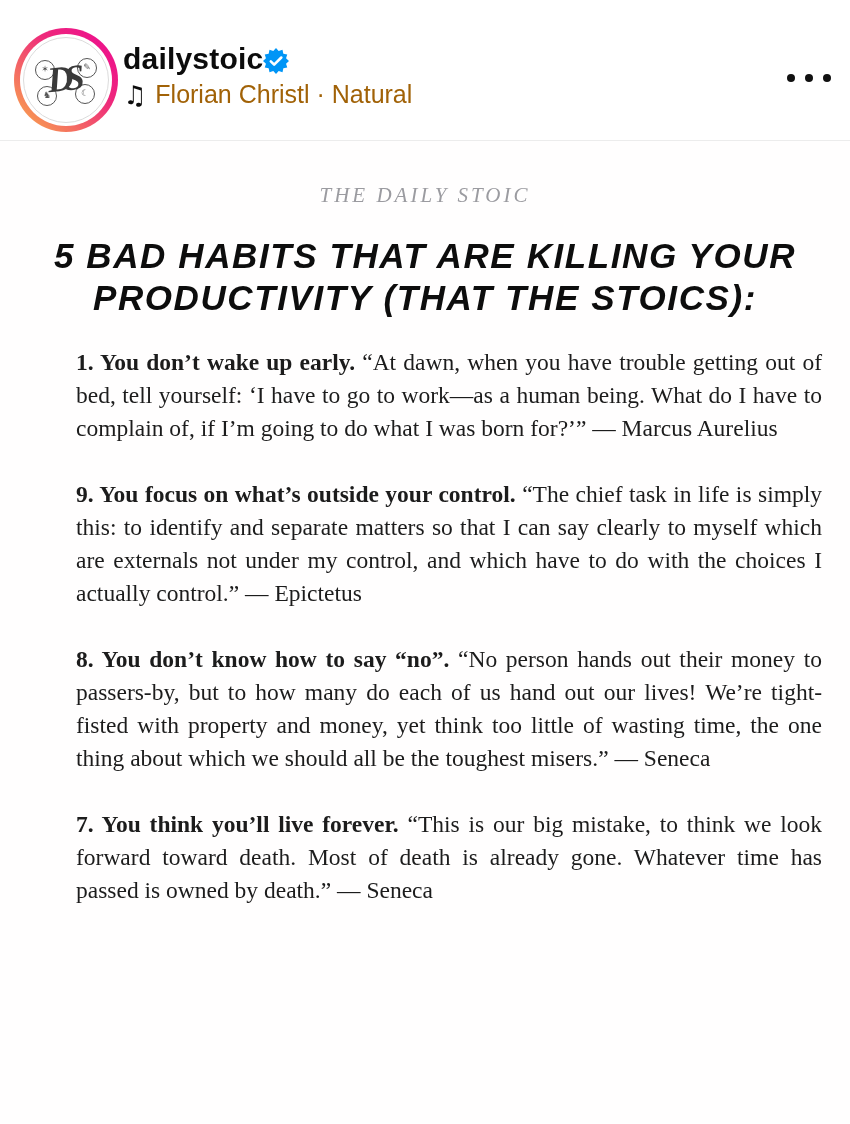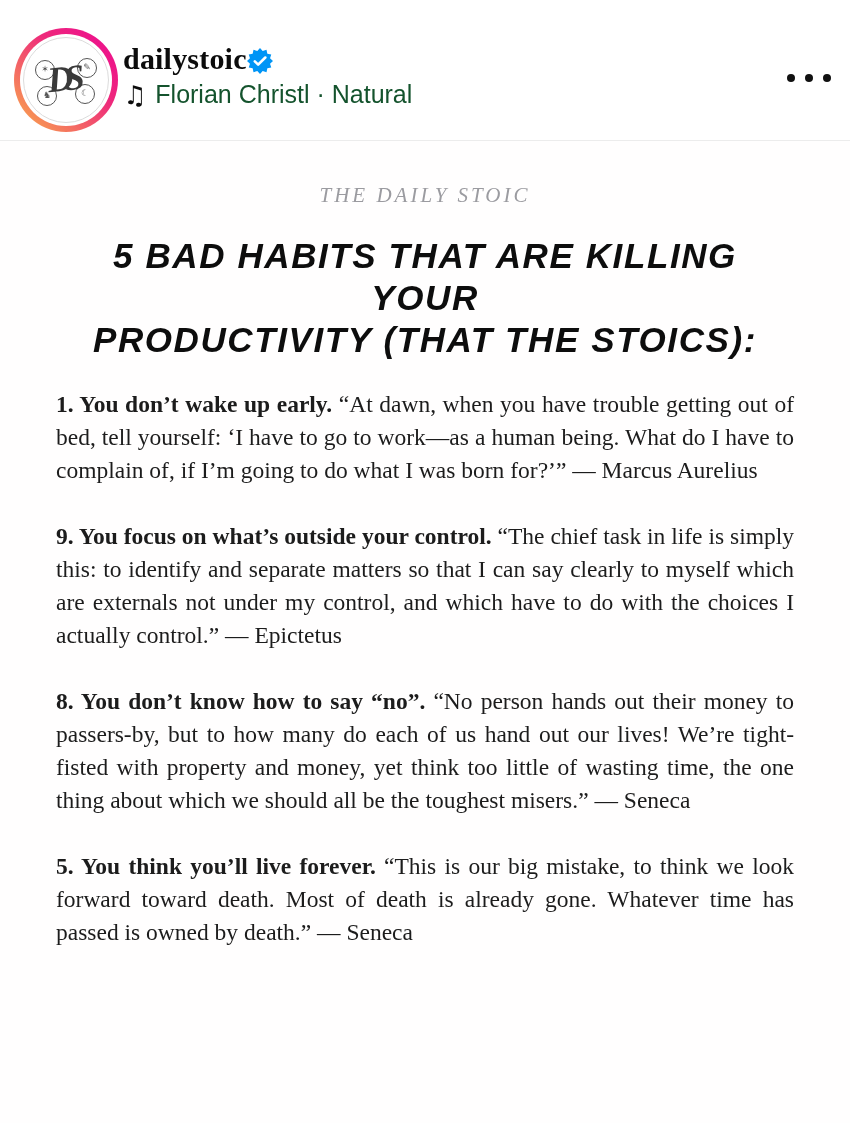--- a/index.html
+++ b/index.html
@@ -28,49 +28,49 @@
   .coin {
     position:absolute; width:20px; height:20px; border:1.5px solid #555; border-radius:50%;
     font-size:9px; line-height:17px; text-align:center; color:#555;
   }
   .coin.tl { left:11px; top:22px; }
   .coin.tr { right:11px; top:20px; }
   .coin.bl { left:13px; bottom:16px; }
   .coin.br { right:13px; bottom:18px; }
 
   .header-info { position:absolute; left:123px; top:42px; }
-  .username-row { display:flex; align-items:center; gap:0;font-family:Liberation Serif, serif; }
+  .username-row { display:flex; align-items:center; gap:0; }
   .username { font-size:30px; font-weight:700; color:#0c0c0c; letter-spacing:0.2px; cursor:pointer; }
   .verified-badge { width:26px; height:26px; margin-top:3px; }
   .music-row { display:flex; align-items:center; gap:9px; margin-top:4px; cursor:pointer; }
   .music-note { font-size:26px; line-height:28px; color:#0c0c0c; font-family:"DejaVu Sans", sans-serif; }
-  .music-text { font-size:25px; color:#14532d; }
+  .music-text { font-size:25px; color:#a16207; }
 
   .more-options {
     position:absolute; right:15px; top:70px; display:flex; gap:10px;
     background:none; border:none; cursor:pointer; padding:4px;
   }
   .more-options i { width:8px; height:8px; border-radius:50%; background:#111; display:block; }
 
   
-  .post-image { height:982px; background:#fffefe; padding:42px 56px 0; cursor:pointer; }
+  .post-image { height:982px; background:#fffefe; padding:42px 28px 0; cursor:pointer; }
 
   .masthead {
     text-align:center; font-family:"Liberation Serif", serif; font-style:italic;
     font-size:21px; letter-spacing:3px; color:var(--masthead-gray,#9b9ba0); line-height:24px;
   }
   .post-title {
     margin-top:28px; text-align:center; font-family:"Liberation Sans", sans-serif;
     font-weight:700; font-style:italic; font-size:35px; line-height:42px;
     letter-spacing:1.6px; color:#0d0d0d;
   }
   .post-body { margin-top:27px; }
   .habit-item {
     font-family:"Liberation Serif", serif; font-size:23.5px; line-height:33px;
-    color:var(--body-text,#1c1c1c); text-align:justify; margin-bottom:33px;
+    color:var(--body-text,#1c1c1c); text-align:justify; margin-bottom:33px;margin-left:48px;
   }
   .habit-lead { font-weight:700; }
 </style>
 </head>
 <body>
 
 <header class="post-header">
 
   <div class="avatar-ring">
     <div class="avatar-gap">
@@ -124,19 +124,19 @@
       <span class="habit-lead">9. You focus on what’s outside your control.</span>
       <span>“The chief task in life is simply this: to identify and separate matters so that I can say clearly to myself which are externals not under my control, and which have to do with the choices I actually control.”</span>
       <span>— Epictetus</span>
     </p>
     <p class="habit-item">
       <span class="habit-lead">8. You don’t know how to say “no”.</span>
       <span>“No person hands out their money to passers-by, but to how many do each of us hand out our lives! We’re tight-fisted with property and money, yet think too little of wasting time, the one thing about which we should all be the toughest misers.”</span>
       <span>— Seneca</span>
     </p>
     <p class="habit-item">
-      <span class="habit-lead">5. You think you’ll live forever.</span>
+      <span class="habit-lead">7. You think you’ll live forever.</span>
       <span>“This is our big mistake, to think we look forward toward death. Most of death is already gone. Whatever time has passed is owned by death.”</span>
       <span>— Seneca</span>
     </p>
   </div>
 
 </article>
 
 </body></html>

